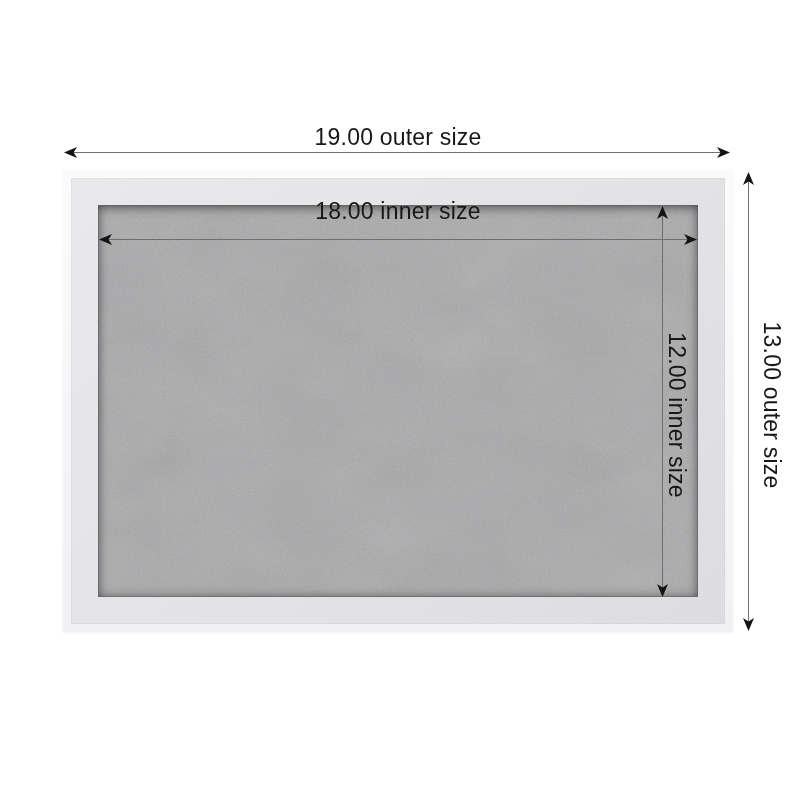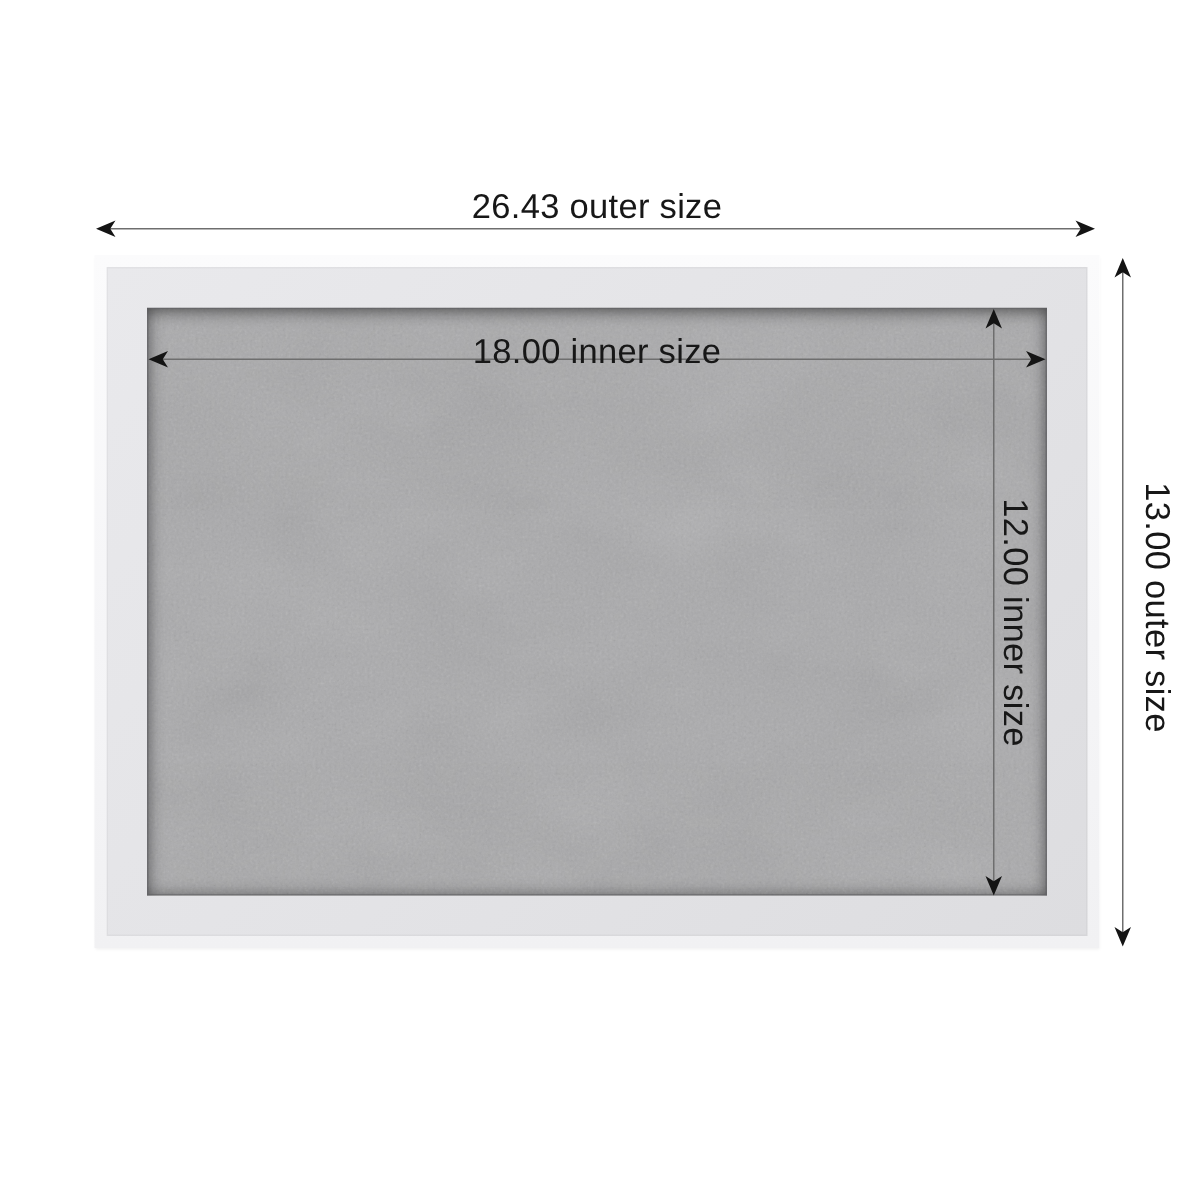--- a/index.html
+++ b/index.html
@@ -63,21 +63,21 @@
   .lbl {
     position: absolute;
     font-size: 23px;
     line-height: 1.15;
     color: #171717;
     letter-spacing: 0.2px;
     white-space: nowrap;
   }
   .lbl-horiz { text-align: center; }
   .lbl-ow { left: 63px; width: 670px; top: 124px; }
-  .lbl-iw { left: 98px; width: 600px; top: 221px; }
+  .lbl-iw { left: 98px; width: 600px; top: 198px; }
   .lbl-vert { transform: translate(-50%, -50%) rotate(90deg); }
   .lbl-oh { left: 772px; top: 405px; }
   .lbl-ih { left: 677px; top: 415px; }
 </style>
 </head>
 <body>
 
 <div class="stage">
 
   <div class="frame">
@@ -119,21 +119,21 @@
       <polygon points="99,239.5 112,234 108.5,239.5 112,245"></polygon>
       <polygon points="697,239.5 684,234 687.5,239.5 684,245"></polygon>
     </g>
     <g>
       <line x1="662.5" y1="208" x2="662.5" y2="595"></line>
       <polygon points="662.5,206 657,219 662.5,215.5 668,219"></polygon>
       <polygon points="662.5,597 657,584 662.5,587.5 668,584"></polygon>
     </g>
   </svg>
 
-  <div class="lbl lbl-horiz lbl-ow">26.43 outer size</div>
+  <div class="lbl lbl-horiz lbl-ow">19.00 outer size</div>
 
   <div class="lbl lbl-horiz lbl-iw">18.00 inner size</div>
 
   <div class="lbl lbl-vert lbl-oh">13.00 outer size</div>
 
   <div class="lbl lbl-vert lbl-ih">12.00 inner size</div>
 
 </div>
 
 </body></html>

